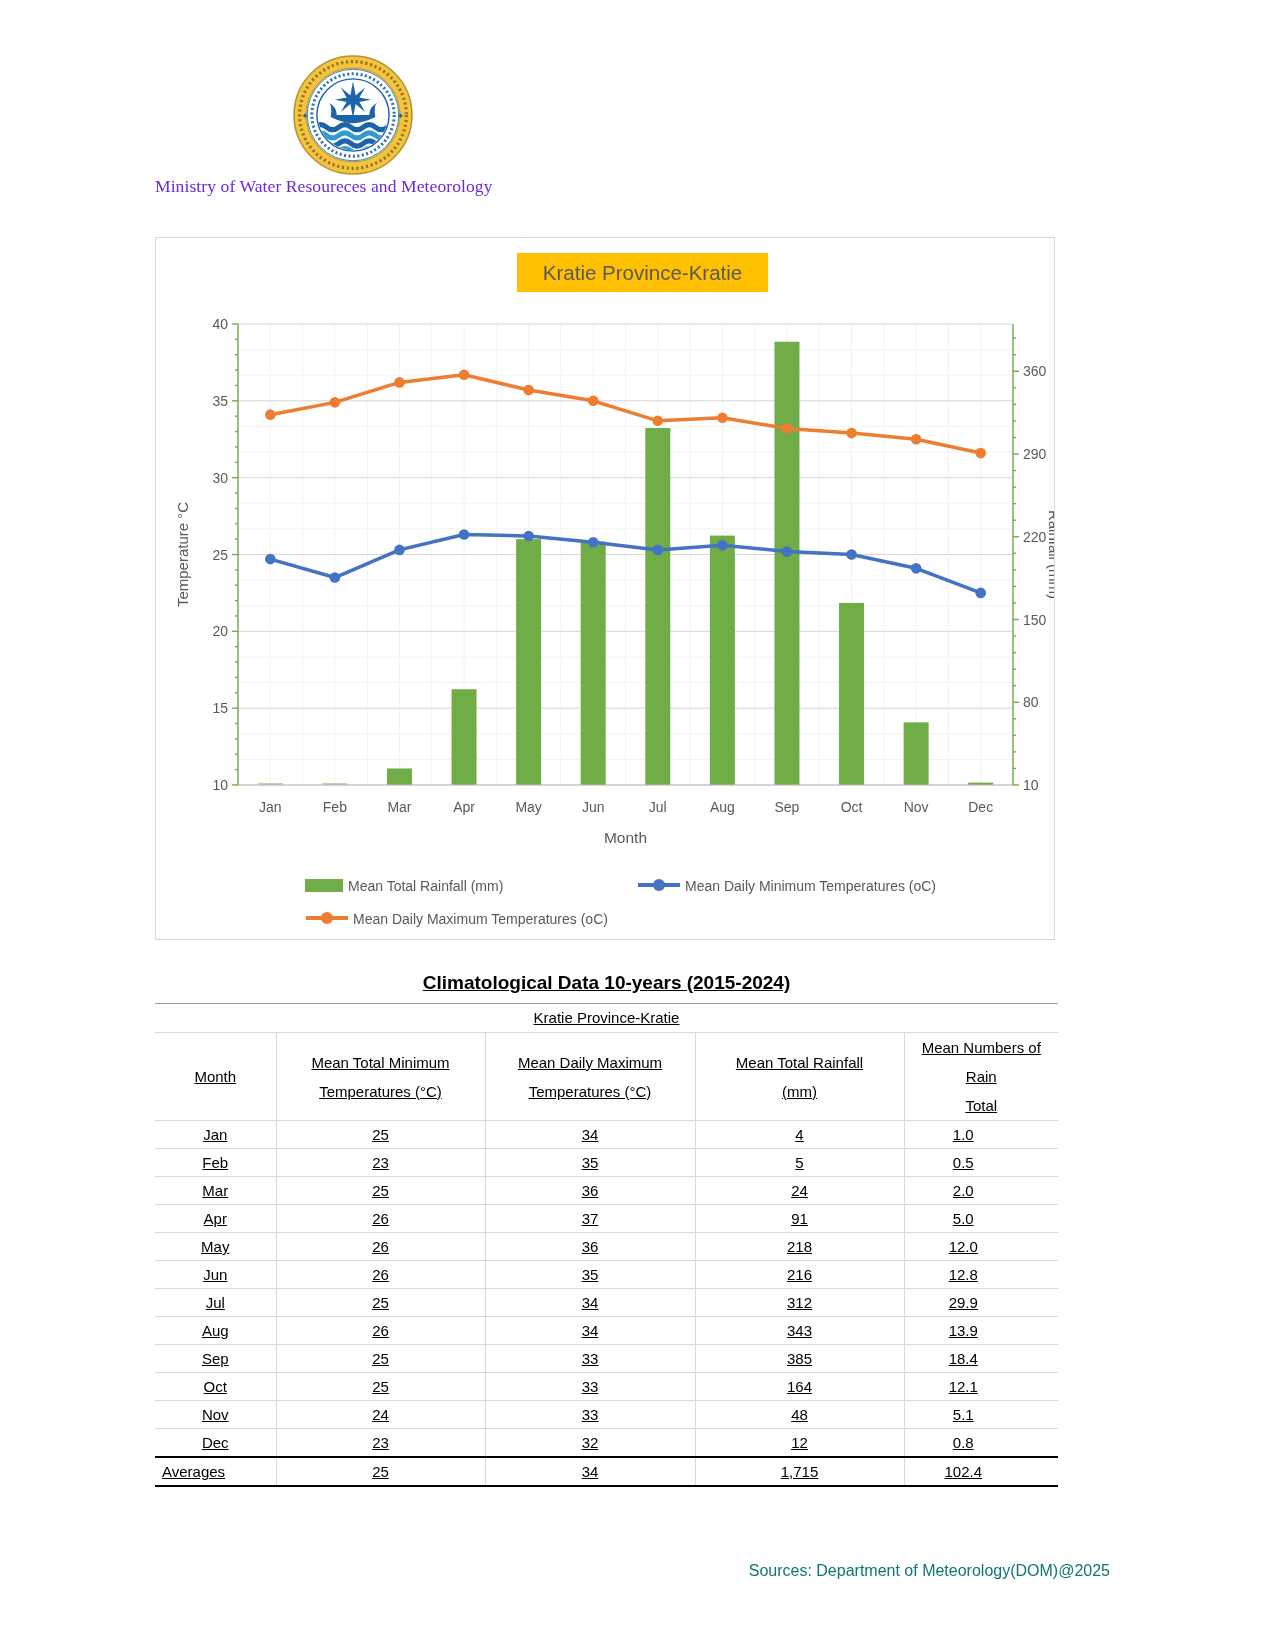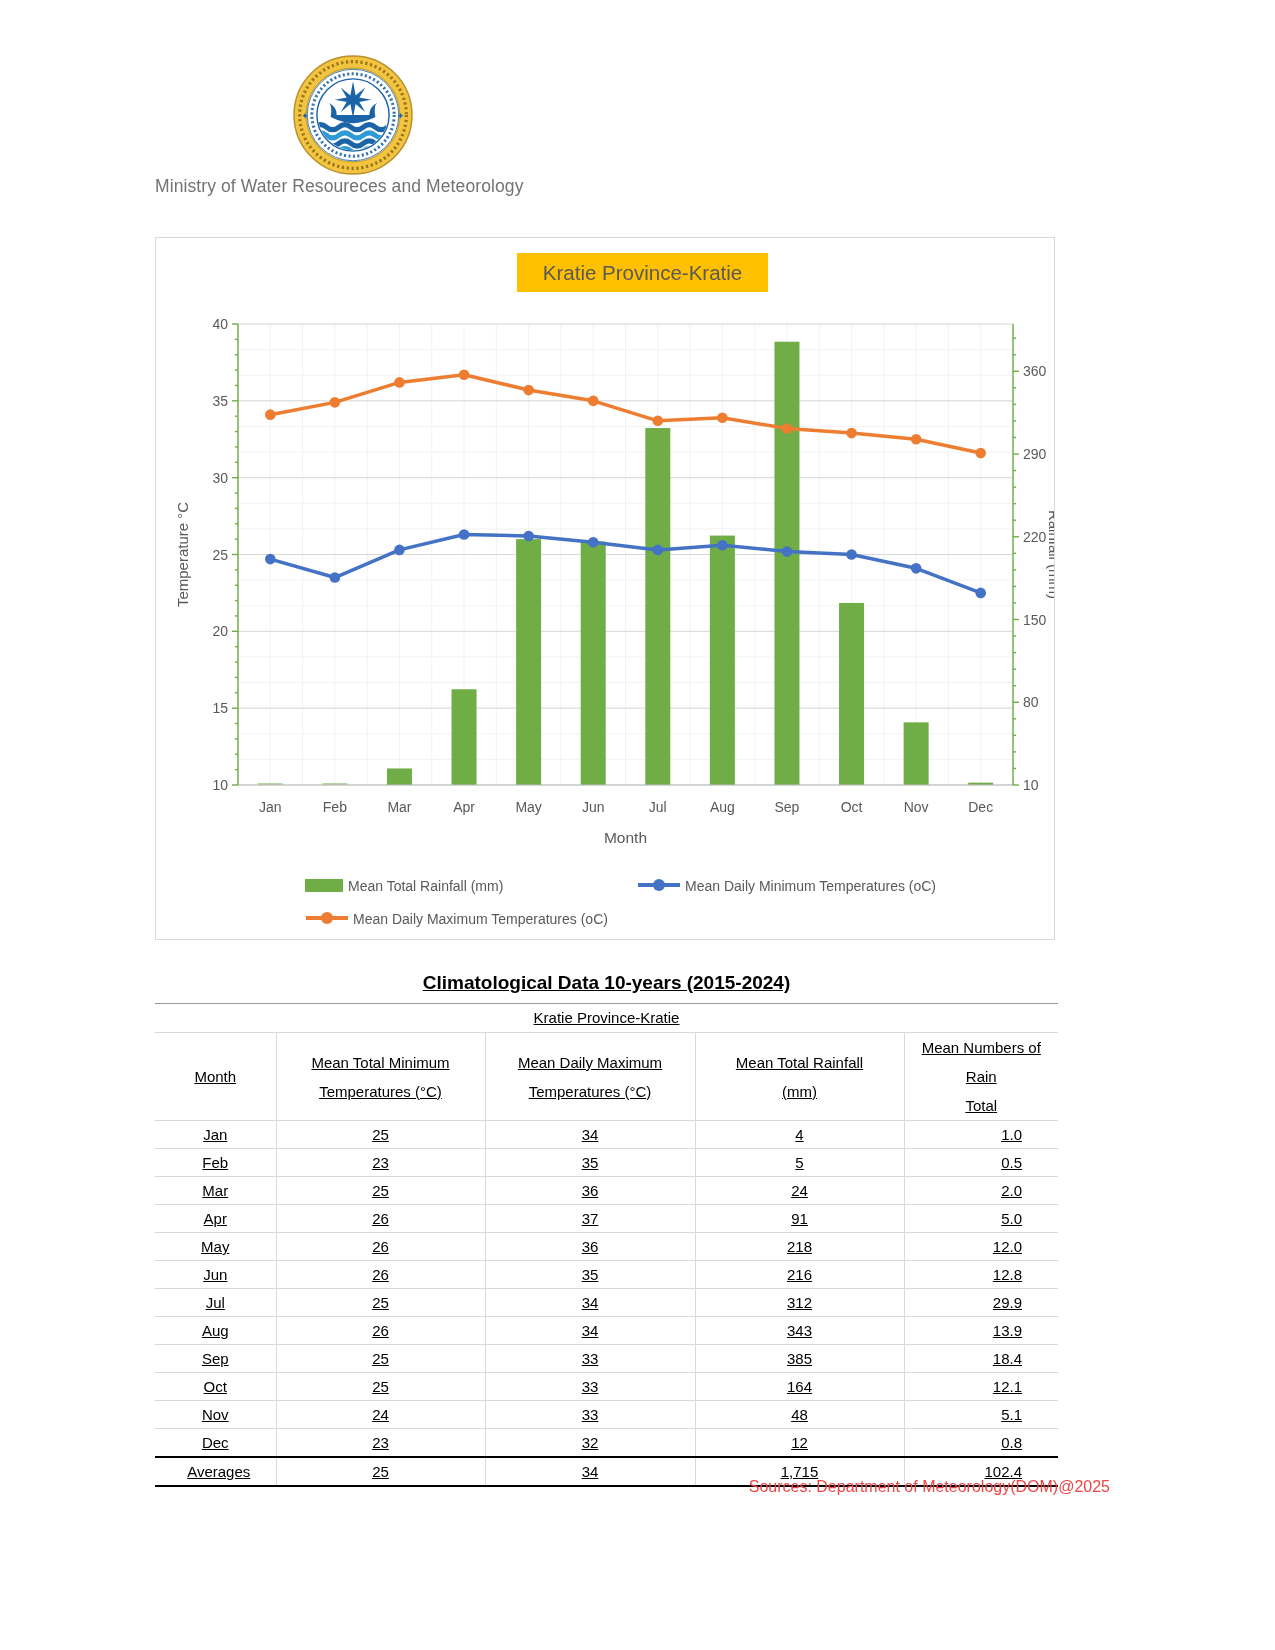--- a/index.html
+++ b/index.html
@@ -1,36 +1,36 @@
 <!DOCTYPE html>
 <html><head>
 <meta charset="utf-8">
 <style>
   html,body{margin:0;padding:0;}
   body{
     width:1275px;height:1650px;position:relative;background:#ffffff;
     font-family:"Liberation Sans", sans-serif;color:#000;
   }
   .logo{position:absolute;left:292px;top:53px;width:122px;height:124px;}
-  .ministry{position:absolute;left:155px;top:176px;font-size:17.5px;letter-spacing:.1px;color:#737373;}
+  .ministry{position:absolute;left:155px;top:176px;font-size:17.5px;letter-spacing:.1px;color:#6d28d9;font-family:Liberation Serif, serif;}
   .chart-box{position:absolute;left:155px;top:237px;width:898px;height:701px;border:1px solid #d9d9d9;background:#fff;}
   .table-wrap{position:absolute;left:155px;top:960px;width:903px;text-decoration:underline;}
   .section-title{font-size:19px;font-weight:600;text-align:center;padding:12px 0 9px 0;border-bottom:1.5px solid #9a9a9a;}
   .section-sub{font-size:15px;text-align:center;padding:5px 0 6px 0;}
   table.climo{border-collapse:collapse;width:903px;table-layout:fixed;font-size:15px;}
   table.climo th{
     font-weight:400;height:84px;vertical-align:middle;text-align:center;line-height:29px;
     border-top:1px solid #d9d9d9;border-bottom:1px solid #d9d9d9;padding:0;
   }
   table.climo td{height:27px;text-align:center;border-bottom:1px solid #d9d9d9;padding:0;}
   table.climo th + th, table.climo td + td{border-left:1px solid #d9d9d9;}
-  table.climo td:nth-child(5){text-align:right;padding-right:36px;}
+  table.climo td:nth-child(5){padding-right:36px;}
   table.climo tr.averages td{border-top:2.5px solid #000;border-bottom:2.5px solid #000;}
-  table.climo tr.averages td:first-child{text-align:center;padding-left:7px;}
-  .footer-src{position:absolute;right:165px;top:1478px;font-size:16px;color:#ef4444;}
+  table.climo tr.averages td:first-child{text-align:left;padding-left:7px;}
+  .footer-src{position:absolute;right:165px;top:1562px;font-size:16px;color:#0f766e;}
   svg text{font-family:"Liberation Sans", sans-serif;}
 </style>
 </head>
 <body>
 
 <div class="logo">
   <svg viewBox="0 0 120 120" width="122" height="124">
     <circle cx="60" cy="60" r="58" fill="#F2C440" stroke="#B9912E" stroke-width="1.5"></circle>
     <circle cx="60" cy="60" r="52.5" fill="none" stroke="#8A6914" stroke-width="3.2" stroke-dasharray="2.2 2.6" opacity="0.85"></circle>
     <circle cx="60" cy="60" r="46" fill="#ffffff" stroke="#C8A02A" stroke-width="1.2"></circle>

